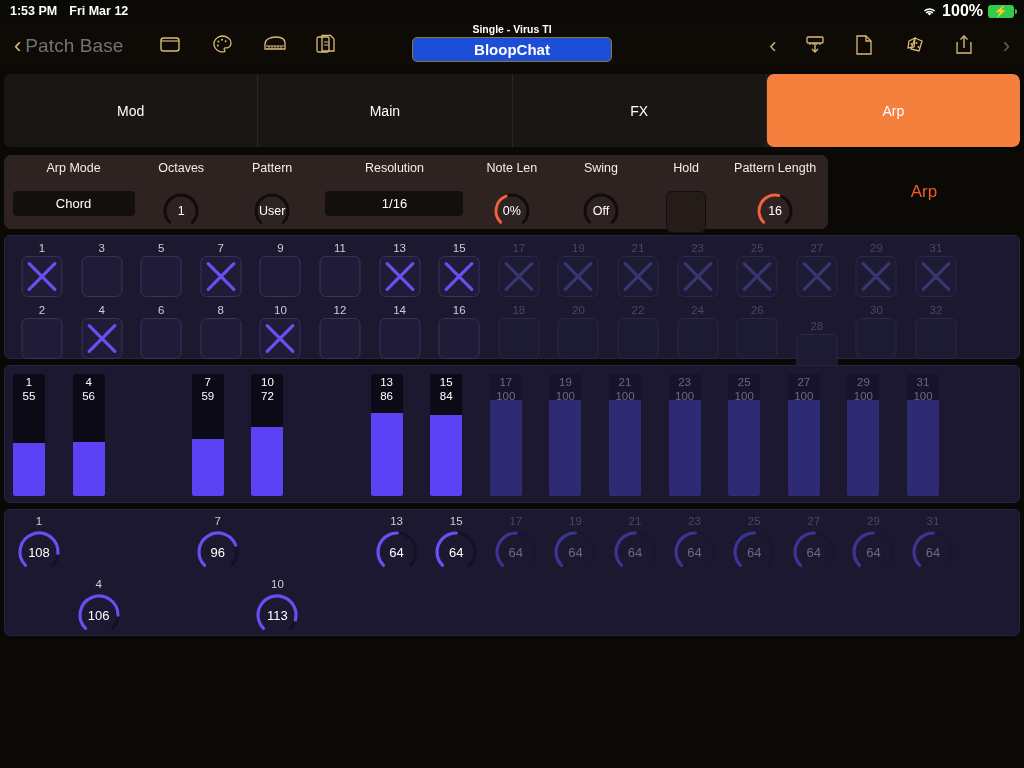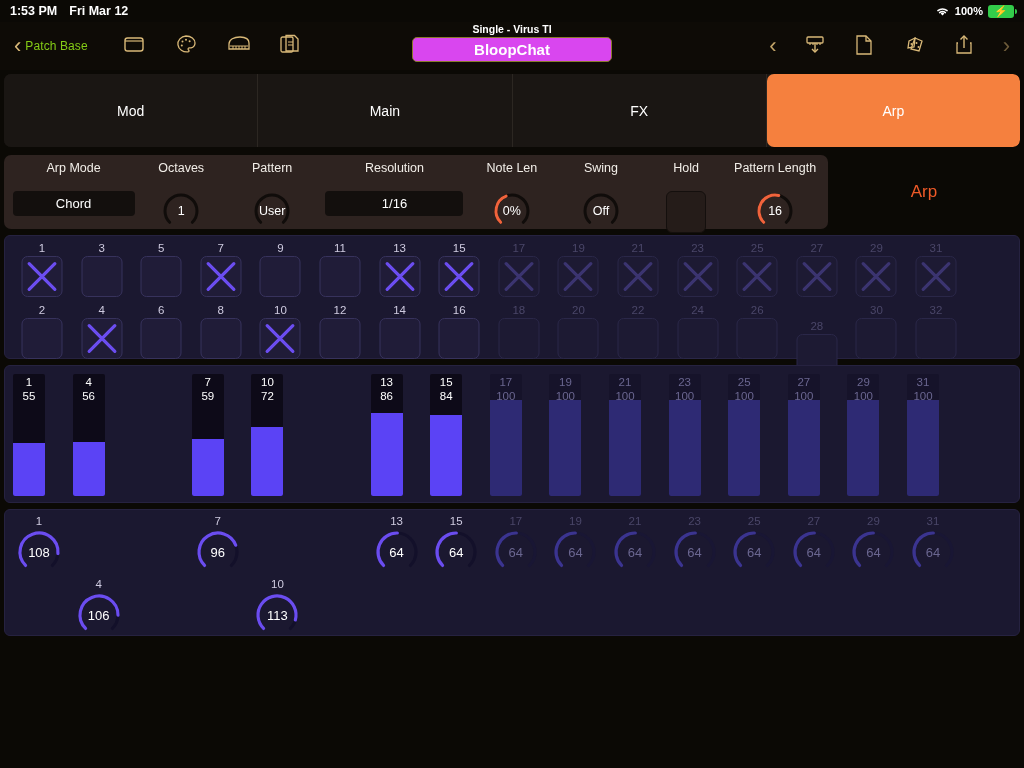--- a/index.html
+++ b/index.html
@@ -15,21 +15,21 @@
     height: 22px; width: 100%;
     display: flex; align-items: center;
     padding: 0 10px;
     color: #ffffff; font-size: 12.5px; font-weight: bold;
     background: #0b0905;
   }
   .sb-time { margin-right: 12px; }
   .sb-date { font-weight: bold; }
   .sb-right { margin-left: auto; display: flex; align-items: center; gap: 5px; }
   .wifi-icon { width: 15px; height: 12px; display:block; }
-  .sb-batt-pct { font-size: 11px; font-weight: bold; }
+  .sb-batt-pct { font-size: 16px; font-weight: bold; }
   .batt {
     width: 26px; height: 13px; border-radius: 3px;
     background: #33cc4a; position: relative;
     display: flex; align-items: center; justify-content: center;
   }
   .batt:after {
     content:""; position:absolute; right:-3px; top:4px;
     width:2px; height:5px; border-radius:0 2px 2px 0; background:#33cc4a;
   }
   .bolt { font-size: 11px; color: #0b3d16; line-height: 1; }
@@ -40,32 +40,32 @@
     display: flex; align-items: center;
     padding: 0 14px;
     background: #0e0b06;
     position: relative;
   }
   .nav-left { display: flex; align-items: center; gap: 0; }
   .back-chevron {
     color: #d9b978; font-size: 22px; line-height: 1;
     margin-right: 4px; font-weight: 300;
   }
-  .back-label { color: #84cc16; font-size: 12px; letter-spacing: .1px; }
+  .back-label { color: #737373; font-size: 19px; letter-spacing: .1px; }
   .nav-icons { display: flex; align-items: center; gap: 28px; margin-left: 34px; }
   .nav-icon { width: 24px; height: 26px; display: block; }
   .nav-icon svg { display:block; }
 
   .nav-center {
     position: absolute; left: 50%; transform: translateX(-50%);
     top: 1px; display: flex; flex-direction: column; align-items: center;
   }
   .patch-sub { color: #ffffff; font-size: 10.5px; font-weight: bold; margin-bottom: 2px; }
   .patch-name-box {
-    background: #d946ef; border: 1px solid #8a7a2c; border-radius: 5px;
+    background: #1d4ed8; border: 1px solid #8a7a2c; border-radius: 5px;
     padding: 3px 30px; color: #ffffff; font-size: 15px; font-weight: bold;
     min-width: 200px; text-align: center;
   }
 
   .nav-right { margin-left: auto; display: flex; align-items: center; gap: 26px; }
   .nav-chevron { color: #c2a468; font-size: 22px; font-weight: 300; line-height: 1; }
   .nav-chevron.dim { color: #6e5c3a; }
 
   
   .tabbar {

